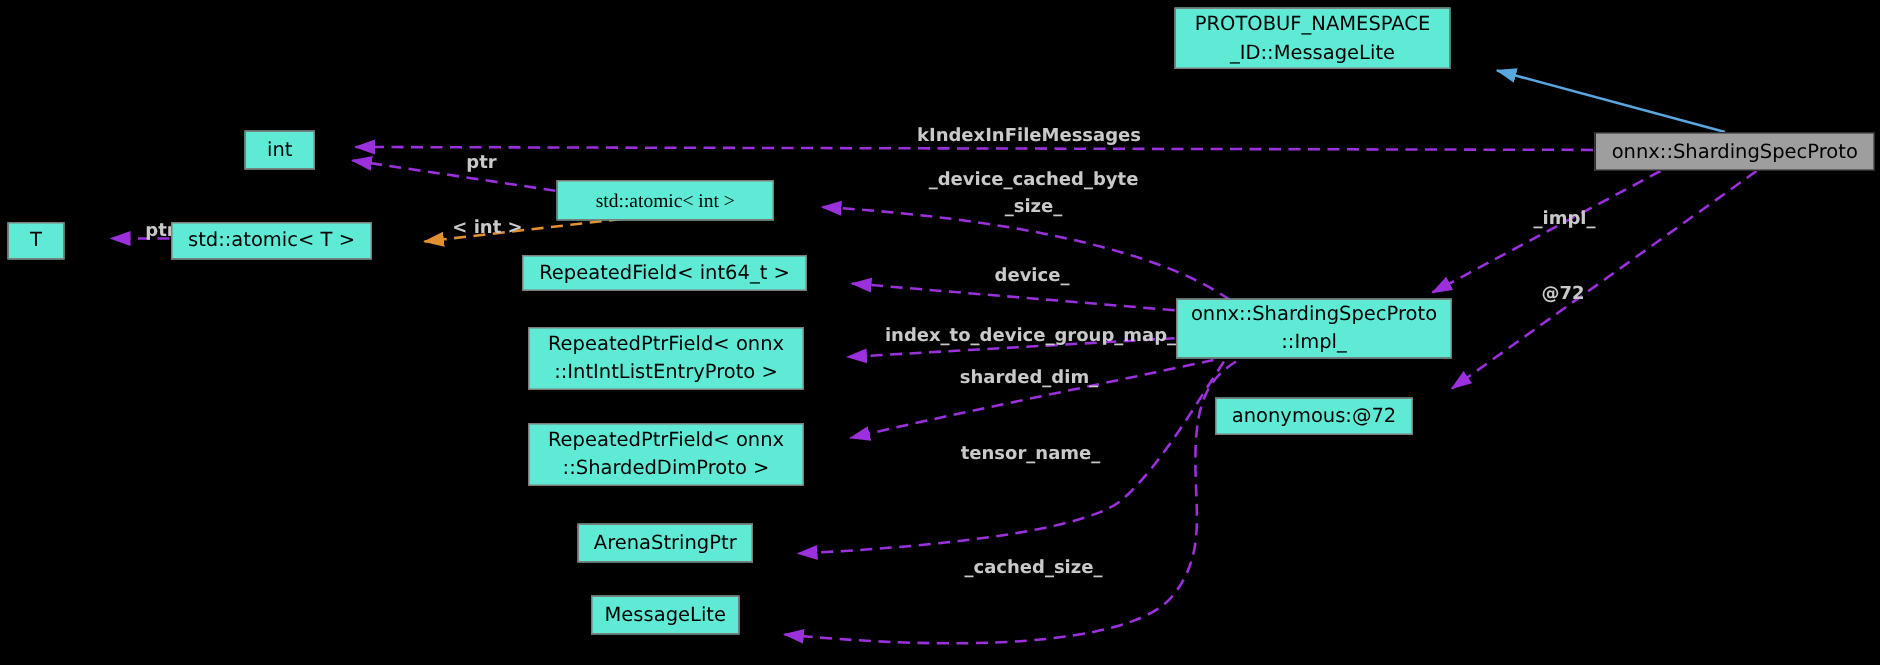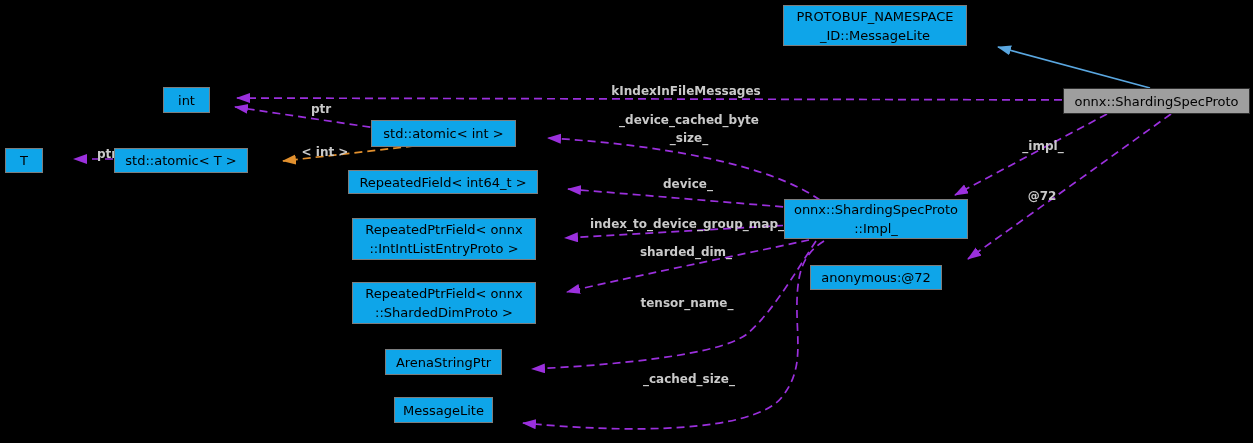--- a/index.html
+++ b/index.html
@@ -22,21 +22,21 @@
     height: 443px;
     padding-left: 25px;
   }
   .node {
     position: absolute;
     box-sizing: border-box;
     display: flex;
     flex-direction: column;
     align-items: center;
     justify-content: center;
-    background: #0ea5e9;
+    background: #5eead4;
     border: 1px solid #7d7d7d;
     color: #000;
     font-size: 13px;
     line-height: 19px;
     white-space: nowrap;
     text-align: center;
     cursor: pointer;
   }
   .node.focus {
     background: #9e9e9e;
@@ -97,21 +97,21 @@
       <div class="node" style="left: 783px; top: 5px; width: 184px; height: 41px;">
         <span>PROTOBUF_NAMESPACE</span>
         <span>_ID::MessageLite</span>
       </div>
       <div class="node focus" style="left: 1063px; top: 88px; width: 187px; height: 26px;">
         <span>onnx::ShardingSpecProto</span>
       </div>
       <div class="node" style="left: 163px; top: 87px; width: 47px; height: 26px;">
         <span>int</span>
       </div>
-      <div class="node" style="left: 371px; top: 120px; width: 145px; height: 27px;">
+      <div class="node" style="left: 371px; top: 120px; width: 145px; height: 27px; font-family: Liberation Serif, serif;">
         <span>std::atomic&lt; int &gt;</span>
       </div>
       <div class="node" style="left: 5px; top: 148px; width: 38px; height: 25px;">
         <span>T</span>
       </div>
       <div class="node" style="left: 114px; top: 148px; width: 134px; height: 25px;">
         <span>std::atomic&lt; T &gt;</span>
       </div>
       <div class="node" style="left: 348px; top: 170px; width: 190px; height: 24px;">
         <span>RepeatedField&lt; int64_t &gt;</span>

